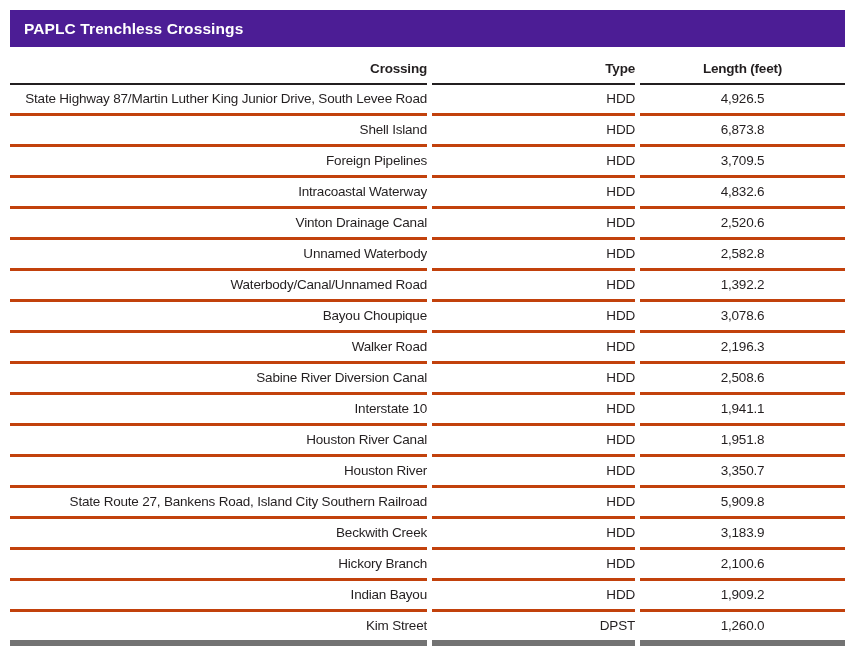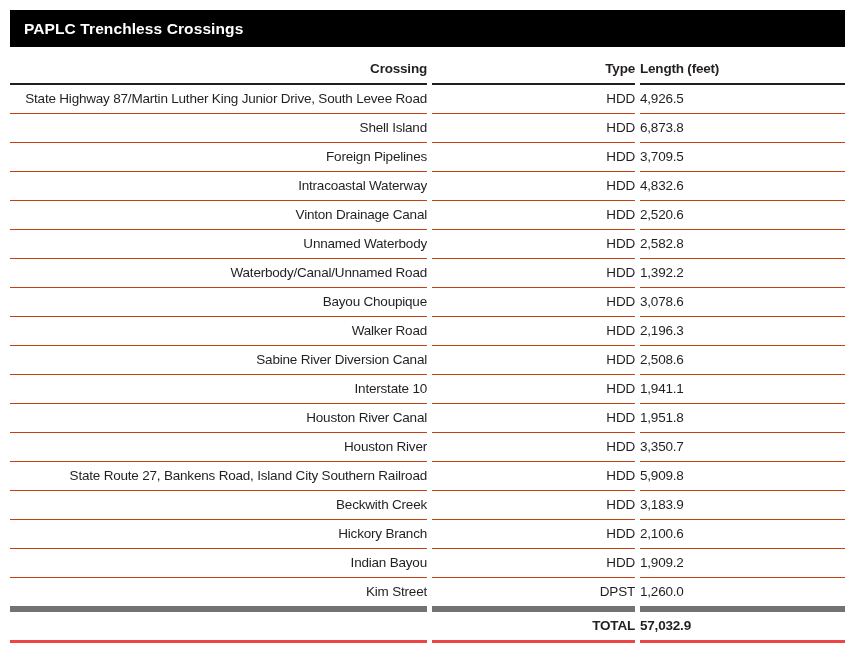--- a/index.html
+++ b/index.html
@@ -37,47 +37,47 @@
   .row {
     display: flex;
     gap: 5px;
   }
   .cell {
     box-sizing: border-box;
     font-size: 13.5px;
     letter-spacing: -0.2px;
     line-height: 16px;
     padding: 6px 0 6px 0;
-    border-bottom: 1px solid #c2410c;
+    border-bottom: 3px solid #c2410c;
     white-space: nowrap;
     overflow: hidden;
   }
   .c1 { width: 417px; text-align: right; }
   .c2 { width: 203px; text-align: right; }
-  .c3 { flex: 1; text-align: left; }
+  .c3 { flex: 1; text-align: center; }
   .header-row .cell {
     font-weight: bold;
     padding: 8px 0 6px 0;
     border-bottom: 2px solid #231f20;
   }
   .last-data-row .cell {
     border-bottom: 6px solid #737373;
   }
   .total-row .cell {
     font-weight: bold;
     padding: 6px 0 6px 0;
     border-bottom: 3px solid #ef4444;
   }
 </style>
 </head>
 <body>
 
 <div class="page">
 
-  <div class="title-bar" style="background-color: #000000;">
+  <div class="title-bar" style="background-color: #4c1d95;">
     <span class="title-text">PAPLC Trenchless Crossings</span>
   </div>
 
   <div class="tbl">
 
     <div class="row header-row">
       <div class="cell c1">Crossing</div>
       <div class="cell c2">Type</div>
       <div class="cell c3">Length (feet)</div>
     </div>

